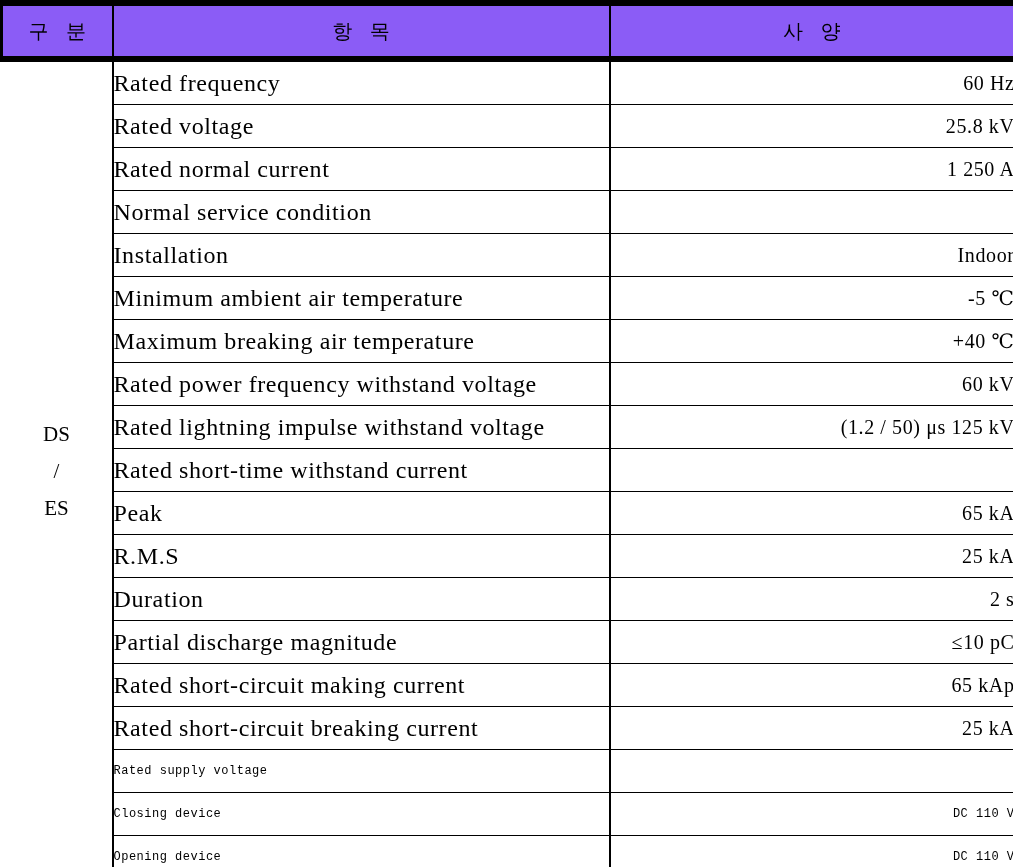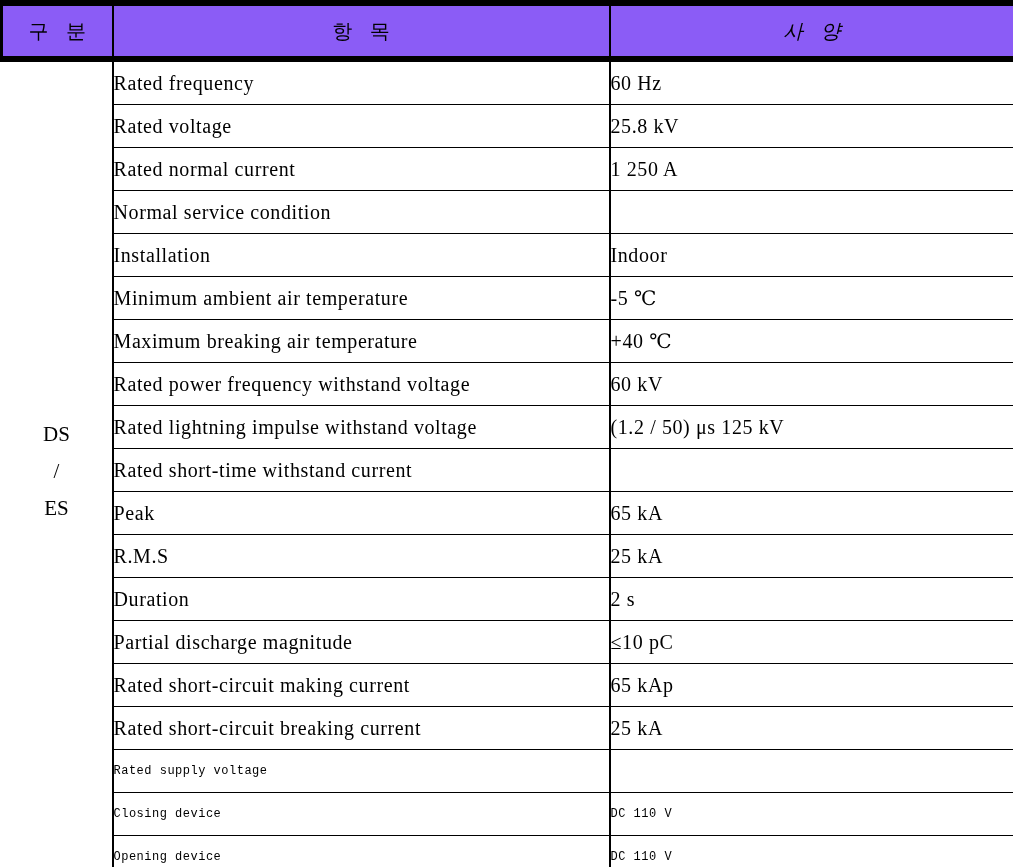--- a/index.html
+++ b/index.html
@@ -49,53 +49,52 @@
   .head-row th.h-div {
     border-left: 3px solid #000000;
     border-right: 2px solid #000000;
   }
   .head-row th.h-item {
     border-right: 2px solid #000000;
     margin-left: 43px;
   }
   .head-row th.h-spec {
     border-right: 3px solid #15803d;
-    font-style: italic;
   }
 
   
   .div-cell {
     text-align: center;
     border-right: 2px solid #000000;
     font-size: 21px;
     line-height: 1.75;
   }
 
   .item-cell {
     height: 42px;
     border-right: 2px solid #000000;
     border-bottom: 1px solid #000000;
-    font-size: 20px;
+    font-size: 24px;
     padding-left: 12px;
     letter-spacing: 0.6px;
     white-space: nowrap;
   }
   .item-cell.sub { }
   .item-cell.gothic,
   .spec-cell.gothic {
     font-family: "Liberation Mono", "DejaVu Sans Mono", monospace;
     font-size: 12px;
     letter-spacing: 0.5px;
   }
 
   .spec-cell {
     height: 42px;
     border-bottom: 1px solid #000000;
     font-size: 20px;
-    text-align: left;
+    text-align: right;
     padding-right: 12px;
     letter-spacing: 0.6px;
     white-space: nowrap;
   }
 
   
   .last-row .item-cell,
   .last-row .spec-cell,
   .last-row .div-cell {
     border-bottom: 6px solid #000000;

